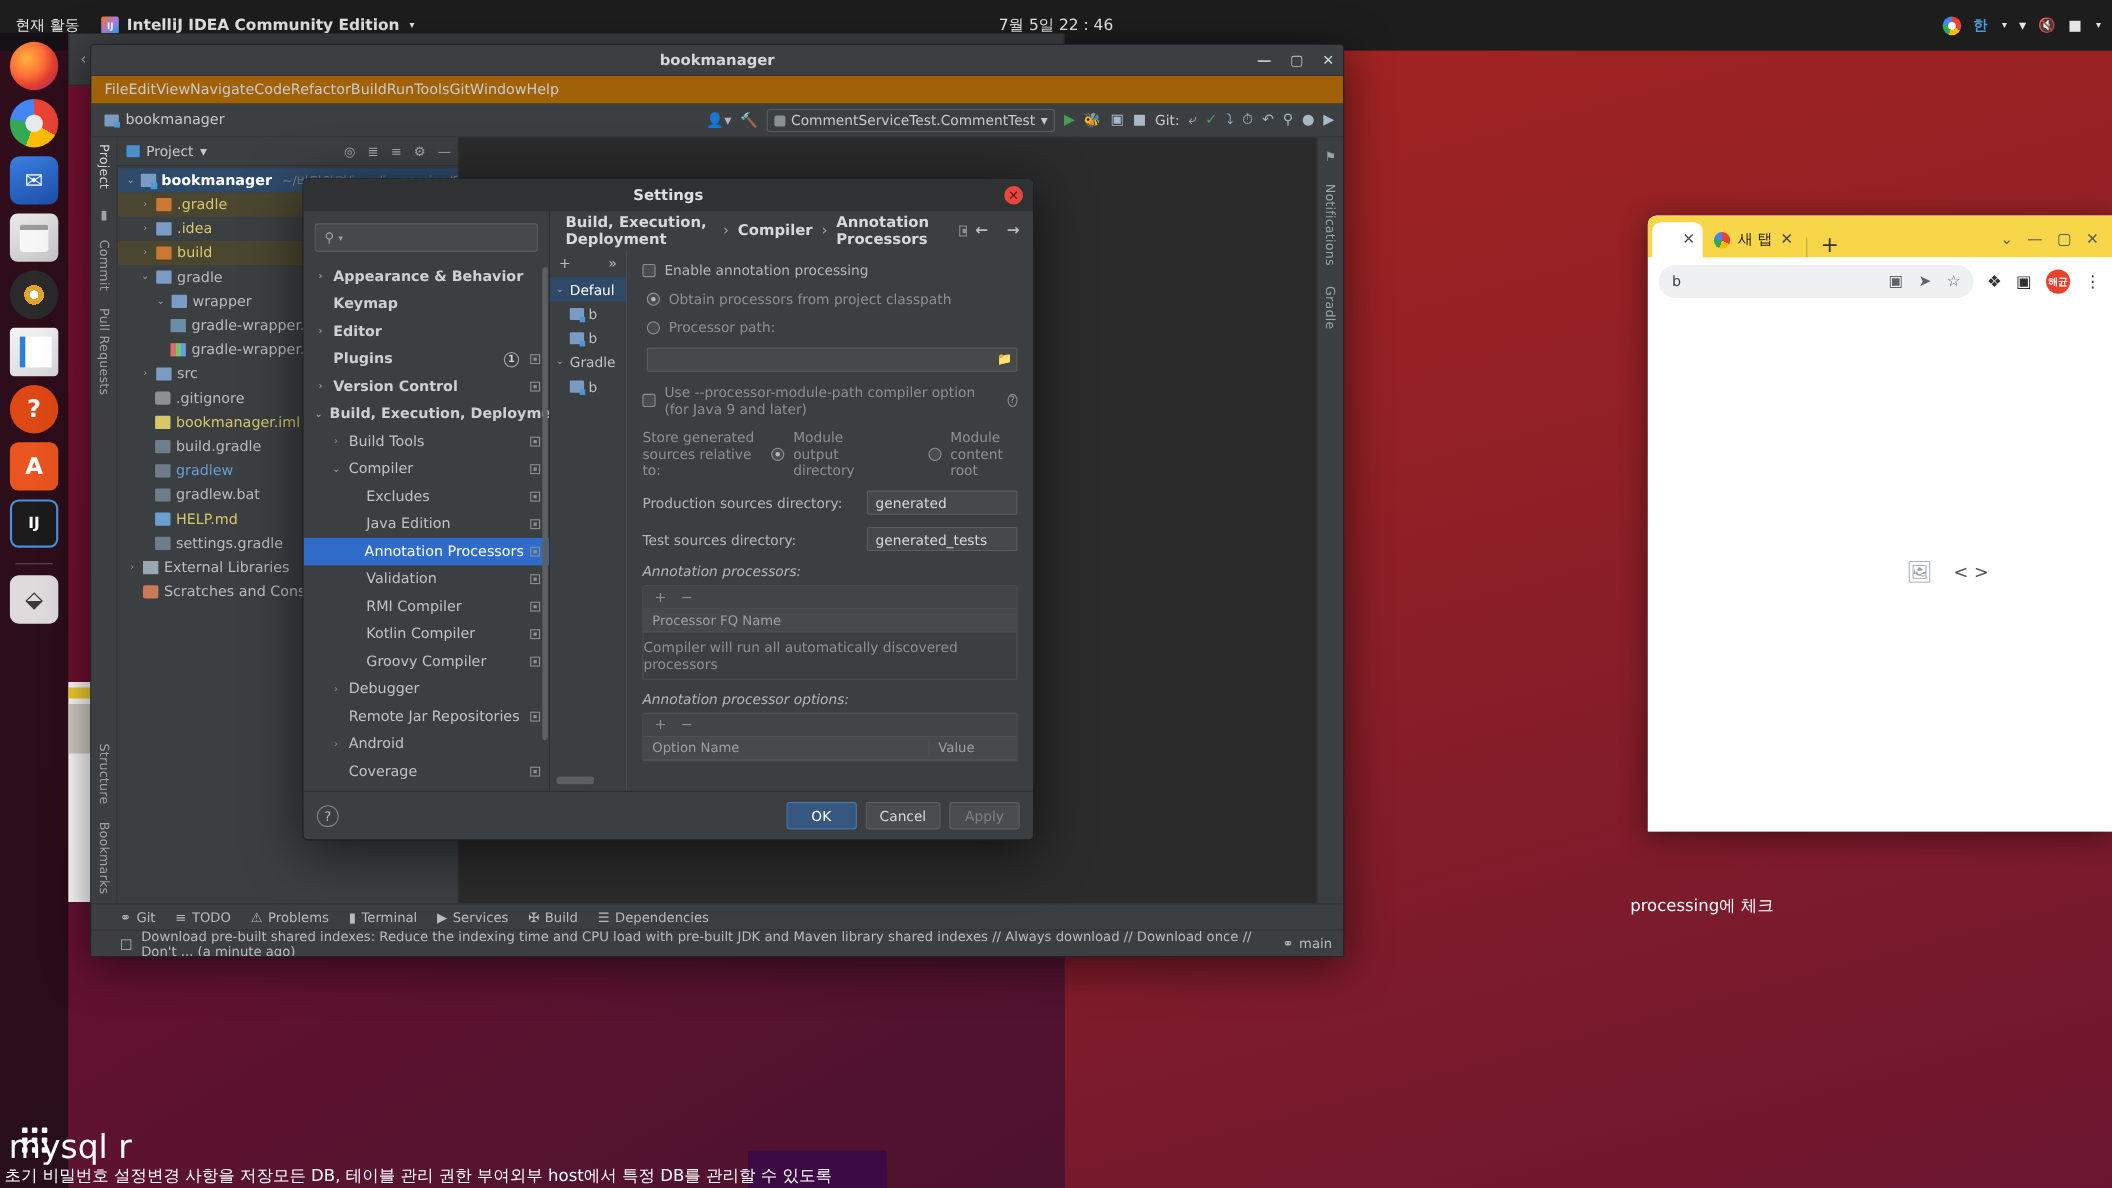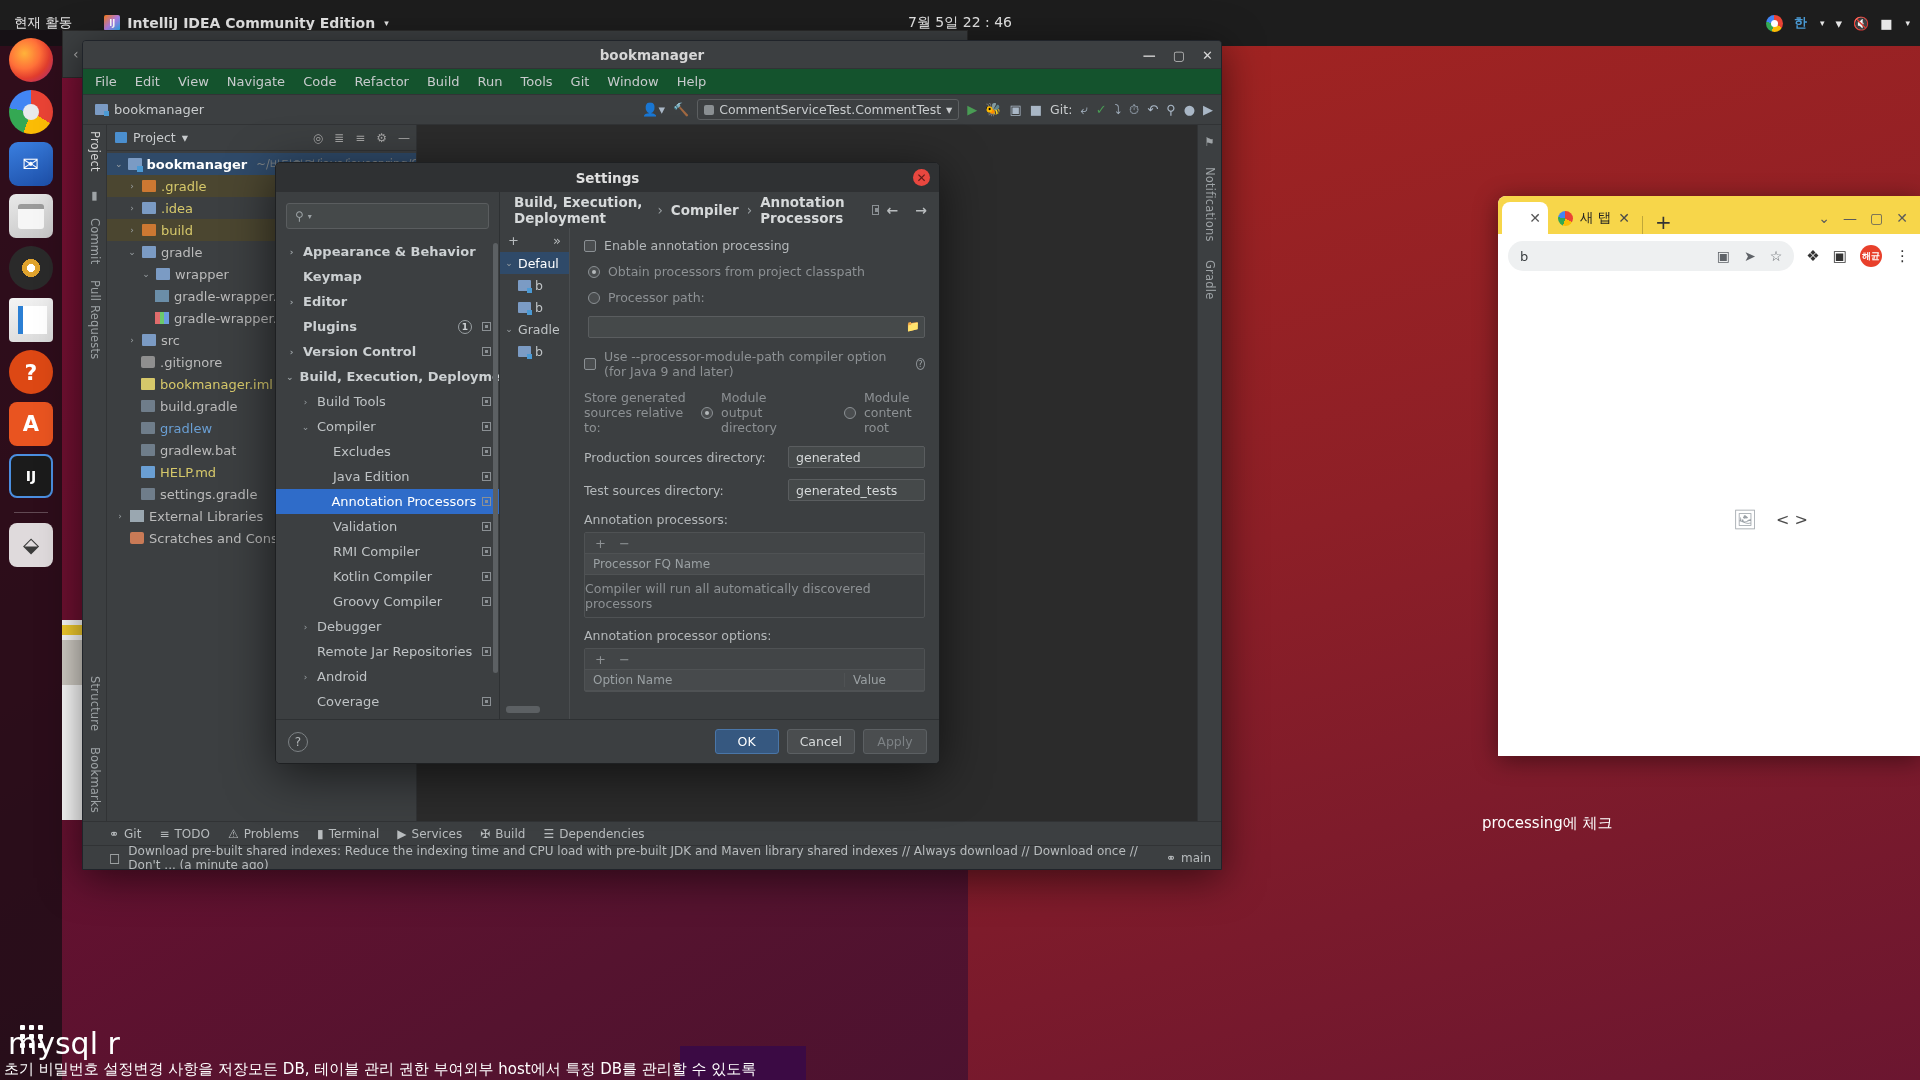--- a/index.html
+++ b/index.html
@@ -22,21 +22,21 @@
     background: linear-gradient(165deg, #a32421 0%, #8d1f27 45%, #6b1630 100%);
   }
 
   
   #topbar {
     position: absolute; left: 0; top: 0; width: 1920px; height: 46px;
     background: #1d1d1d; color: #e6e6e6;
     font-size: 14px; display: flex; align-items: center;
   }
   .tb-activities { padding: 0 12px 0 14px; font-size: 13.5px; }
-  .tb-app { display: flex; align-items: center; gap: 7px; font-weight: bold; font-size: 14px; margin-left: 20px;}
+  .tb-app { display: flex; align-items: center; gap: 7px; font-weight: bold; font-size: 14px; margin-left: 8px;}
   .tb-app .ij-logo {
     width: 16px; height: 16px; border-radius: 2px;
     background: linear-gradient(135deg,#f97a12 0%, #b07ee7 50%, #1fb1f0 100%);
     position: relative;
   }
   .tb-app .ij-logo::after{
     content:"IJ"; position:absolute; inset:0; color:#fff; font-size:8px;
     display:flex;align-items:center;justify-content:center;font-weight:bold;
   }
   .tb-caret { font-size: 9px; margin-left: 2px; }
@@ -159,21 +159,21 @@
   }
   .ide-title {
     height:28px; background:#3c3f41; display:flex; align-items:center; justify-content:center;
     color:#d6d6d6; font-size:13.5px; font-weight:bold; position:relative; border-bottom:1px solid #313335;
   }
   .ide-winbtns { position:absolute; right:8px; top:0; height:28px; display:flex; align-items:center; gap:17px; }
   .ide-winbtns span { color:#c0c0c0; font-size:13px; cursor:default; }
   .ide-winbtns .cls { color:#d8d8d8; }
 
   .ide-menu {
-    height:26px; background:#14532d; display:flex; align-items:center; gap:18px;
+    height:26px; background:#a16207; display:flex; align-items:center; 
     padding-left:12px; font-size:13px; color:#c8cbcd; border-bottom:1px solid #313335;
   }
 
   .ide-toolbar {
     height:30px; background:#3c3f41; display:flex; align-items:center;
     padding:0 8px 0 12px; font-size:13px; color:#c8cbcd; gap:8px;
     border-bottom:1px solid #313335;
   }
   .tb-proj { display:flex; align-items:center; gap:6px; font-size:13px; }
   .folder-ico { width:13px;height:11px;background:#7b9bc4;border-radius:1px;position:relative; }
@@ -319,21 +319,21 @@
   .dim { color:#8d9194; }
   .txtinput {
     height:22px; background:#45494a; border:1px solid #5a5d5f; border-radius:2px;
     display:flex; align-items:center; padding:0 7px; color:#d6d9da; font-size:12.5px;
   }
   .path-input { flex:1; position:relative; }
   .path-btn { position:absolute; right:4px; top:3px; color:#9aa0a3; font-size:11px; }
   .label-w { width:196px; flex:0 0 196px; color:#b4b8ba; }
   .qmark { width:12px;height:12px;border:1px solid #8b9094;border-radius:50%;
     font-size:9px;display:inline-flex;align-items:center;justify-content:center;color:#9aa0a3;}
-  .section-label { margin:10px 0 5px; color:#b4b8ba; }
+  .section-label { margin:10px 0 5px; color:#b4b8ba;font-style:italic; }
   .tblbox { border:1px solid #4f5254; border-radius:2px; background:#3c3f41; }
   .tbl-tools { height:21px; display:flex; align-items:center; gap:13px; padding:0 10px; color:#8d9194; font-size:13px;
     border-bottom:1px solid #4f5254; background:#424547;}
   .tbl-head { height:21px; display:flex; align-items:center; background:#474a4c; border-bottom:1px solid #4f5254;
     font-size:12px; color:#9aa0a3;}
   .th { padding-left:8px; }
   .th.col1 { width:260px; border-right:1px solid #4f5254; }
   .tbl-empty { height:42px; display:flex; align-items:center; justify-content:center; color:#8d9194; font-size:12.5px;}
 
   .set-footer {

